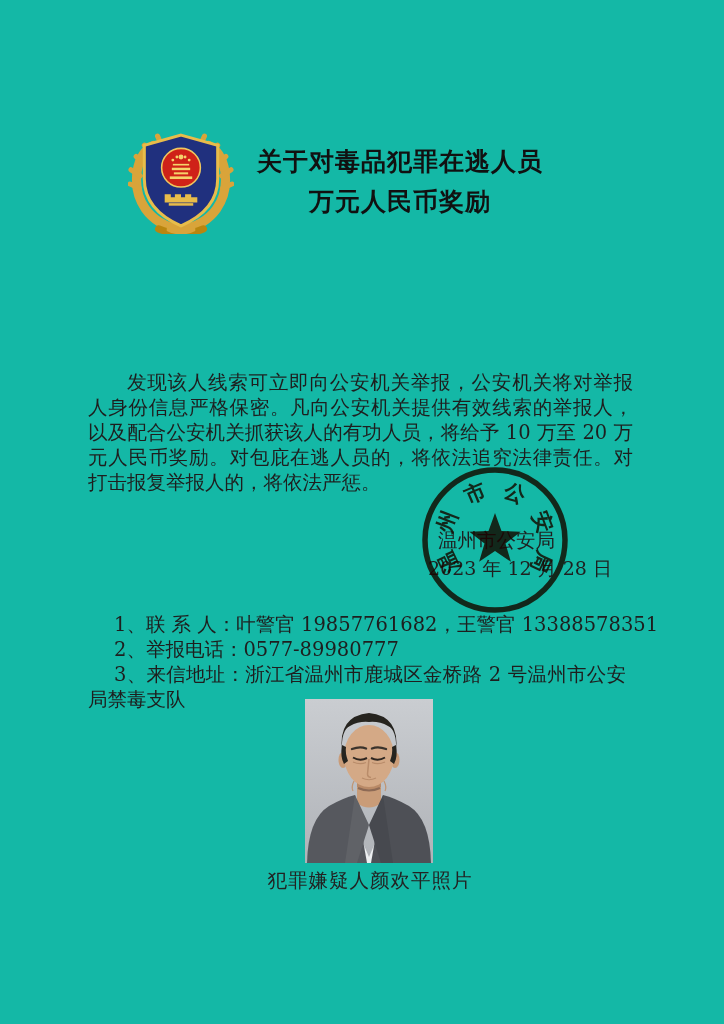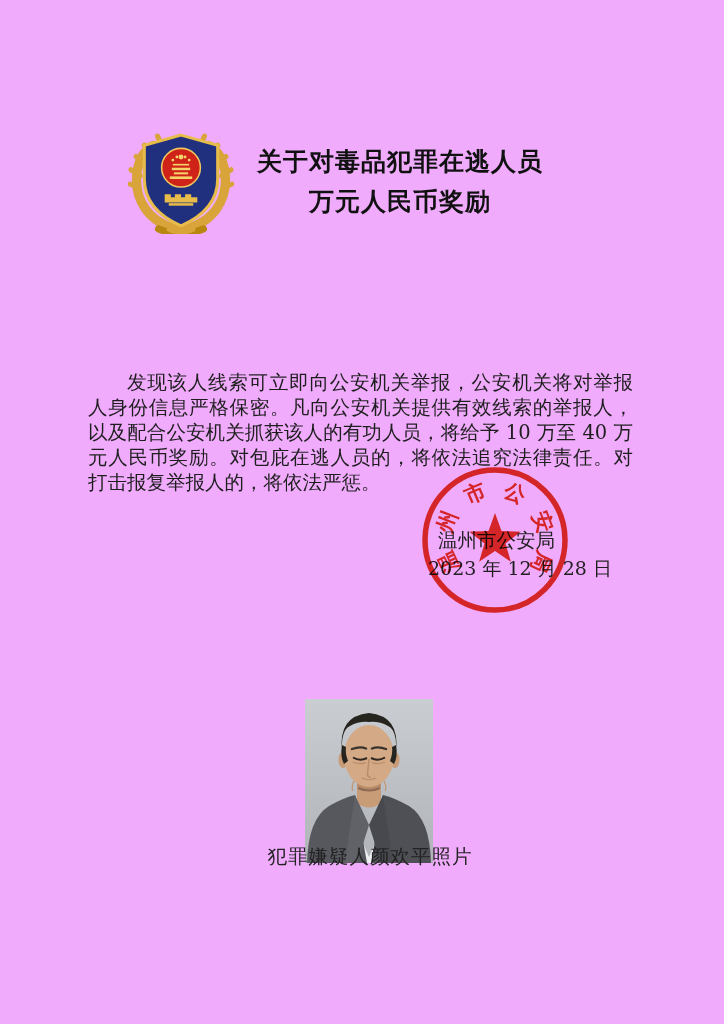--- a/index.html
+++ b/index.html
@@ -1,17 +1,17 @@
 <!DOCTYPE html>
 <html><head>
 <meta charset="utf-8">
 <style>
   html,body{margin:0;padding:0;background:#ffffff;}
   .page{
-    position:relative; width:724px; height:1024px; background:#f0abfc;
+    position:relative; width:724px; height:1024px; background:#14b8a6;
     font-family:"DejaVu Serif","Liberation Serif",serif;
     color:#1f1f1f; overflow:hidden;
   }
   .badge{position:absolute; left:128px; top:130px; width:106px; height:104px;}
   .title-block{
     position:absolute; left:240px; top:142px; width:320px; text-align:center;
     font-family:"DejaVu Sans","Liberation Sans",sans-serif;
     font-weight:700; font-size:25px; line-height:40px; color:#111; letter-spacing:1px;
   }
   .para{
@@ -23,21 +23,21 @@
   .sig-agency{position:absolute; left:438px; top:528px; font-size:19.5px; line-height:25px;}
   .sig-date{position:absolute; left:428px; top:556px; font-size:19px; line-height:25px;}
   .seal{position:absolute; left:415px; top:460px; width:160px; height:160px;
         mix-blend-mode:multiply; opacity:0.92;}
   .contacts{position:absolute; left:88px; top:612px; width:552px;
             font-size:19.5px; line-height:25px; color:#1e1e1e;}
   .contact-item{text-indent:26px;}
   .contact-item.nowrap{white-space:nowrap;}
   .contact-item.wraps{width:538px; text-align:justify;}
   .photo{position:absolute; left:305px; top:699px; width:128px; height:164px;}
-  .caption{position:absolute; left:242px; top:844px; width:256px; text-align:center;
+  .caption{position:absolute; left:242px; top:868px; width:256px; text-align:center;
            font-size:19.5px; line-height:26px; letter-spacing:1px; color:#222;}
 </style>
 </head>
 <body>
 
 <div class="page">
 
   <svg class="badge" viewBox="0 0 104 102" aria-hidden="true">
 
     <path d="M52,98 C20,92 5,68 9,40 C11,28 17,19 25,15" fill="none" stroke="#d9a43a" stroke-width="9" stroke-linecap="round"></path>
@@ -62,38 +62,43 @@
 
     <path d="M36,63 h6 v3 h4 v-3 h6 v3 h4 v-3 h6 v3 h6 v5 h-32 Z" fill="#e8bc4a"></path>
     <path d="M40,73 h24" stroke="#e8bc4a" stroke-width="2.5"></path>
   </svg>
 
   <div class="title-block">
     <div>关于对毒品犯罪在逃人员</div>
     <div>万元人民币奖励</div>
   </div>
 
-  <div class="para p2">发现该人线索可立即向公安机关举报，公安机关将对举报人身份信息严格保密。凡向公安机关提供有效线索的举报人，以及配合公安机关抓获该人的有功人员，将给予 10 万至 40 万元人民币奖励。对包庇在逃人员的，将依法追究法律责任。对打击报复举报人的，将依法严惩。</div>
+  <div class="para p2">发现该人线索可立即向公安机关举报，公安机关将对举报人身份信息严格保密。凡向公安机关提供有效线索的举报人，以及配合公安机关抓获该人的有功人员，将给予 10 万至 20 万元人民币奖励。对包庇在逃人员的，将依法追究法律责任。对打击报复举报人的，将依法严惩。</div>
 
   <div class="sig-agency">温州市公安局</div>
   <div class="sig-date">2023 年 12 月 28 日</div>
 
   <svg class="seal" viewBox="0 0 160 160" aria-hidden="true">
     <g fill="#e02616" font-family="'DejaVu Sans',sans-serif" font-weight="700">
       <circle cx="80" cy="80" r="70" fill="none" stroke="#e02616" stroke-width="5.5"></circle>
       <polygon points="80,53 86.5,71.1 105.7,71.7 90.5,83.4 95.9,101.8 80,91 64.1,101.8 69.5,83.4 54.3,71.7 73.5,71.1"></polygon>
       <text font-size="21" text-anchor="middle" dominant-baseline="central" transform="translate(33.8,101.6) rotate(-115)">温</text>
       <text font-size="21" text-anchor="middle" dominant-baseline="central" transform="translate(32.4,61.7) rotate(-69)">州</text>
       <text font-size="21" text-anchor="middle" dominant-baseline="central" transform="translate(60.1,33.1) rotate(-23)">市</text>
       <text font-size="21" text-anchor="middle" dominant-baseline="central" transform="translate(99.9,33.1) rotate(23)">公</text>
       <text font-size="21" text-anchor="middle" dominant-baseline="central" transform="translate(127.6,61.7) rotate(69)">安</text>
       <text font-size="21" text-anchor="middle" dominant-baseline="central" transform="translate(126.2,101.6) rotate(115)">局</text>
     </g>
   </svg>
 
+  <div class="contacts">
+    <div class="contact-item nowrap">1、联 系 人：叶警官 19857761682，王警官 13388578351</div>
+    <div class="contact-item nowrap">2、举报电话：0577-89980777</div>
+    <div class="contact-item wraps">3、来信地址：浙江省温州市鹿城区金桥路 2 号温州市公安局禁毒支队</div>
+  </div>
 
   <svg class="photo" viewBox="0 0 128 164" aria-hidden="true">
     <defs>
       <linearGradient id="bgGrad" x1="0" y1="0" x2="0" y2="1">
         <stop offset="0" stop-color="#cacdd1"></stop>
         <stop offset="1" stop-color="#b0b3b8"></stop>
       </linearGradient>
     </defs>
     <rect x="0" y="0" width="128" height="164" fill="url(#bgGrad)"></rect>
 

